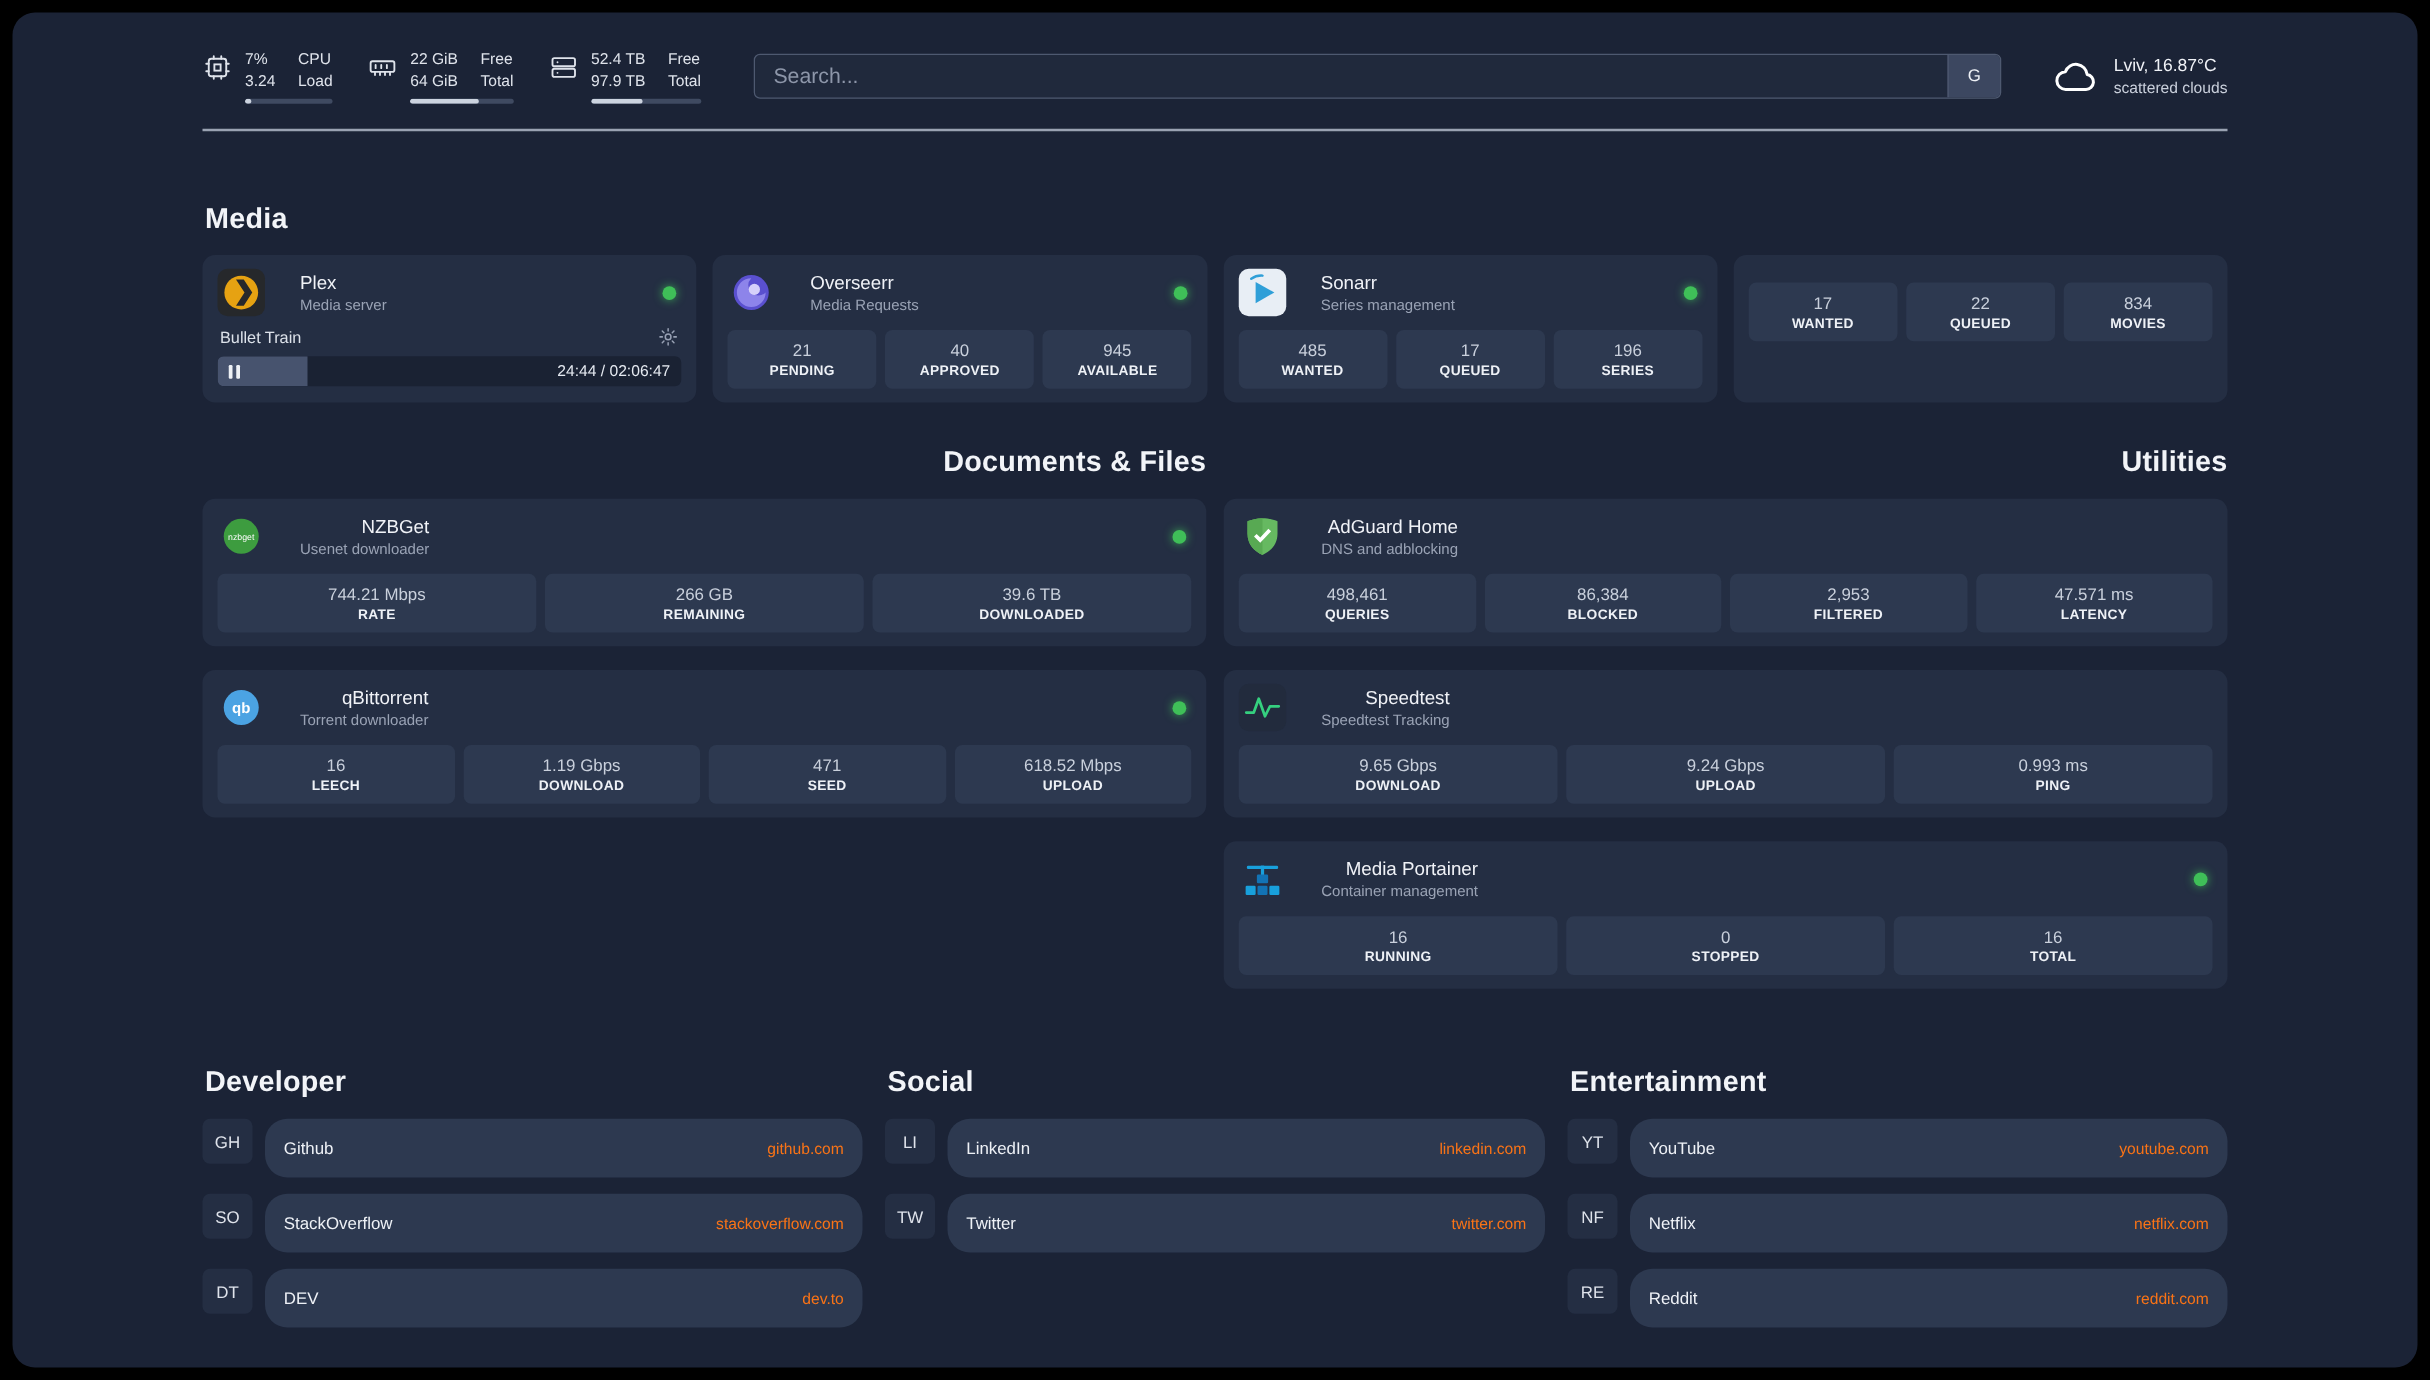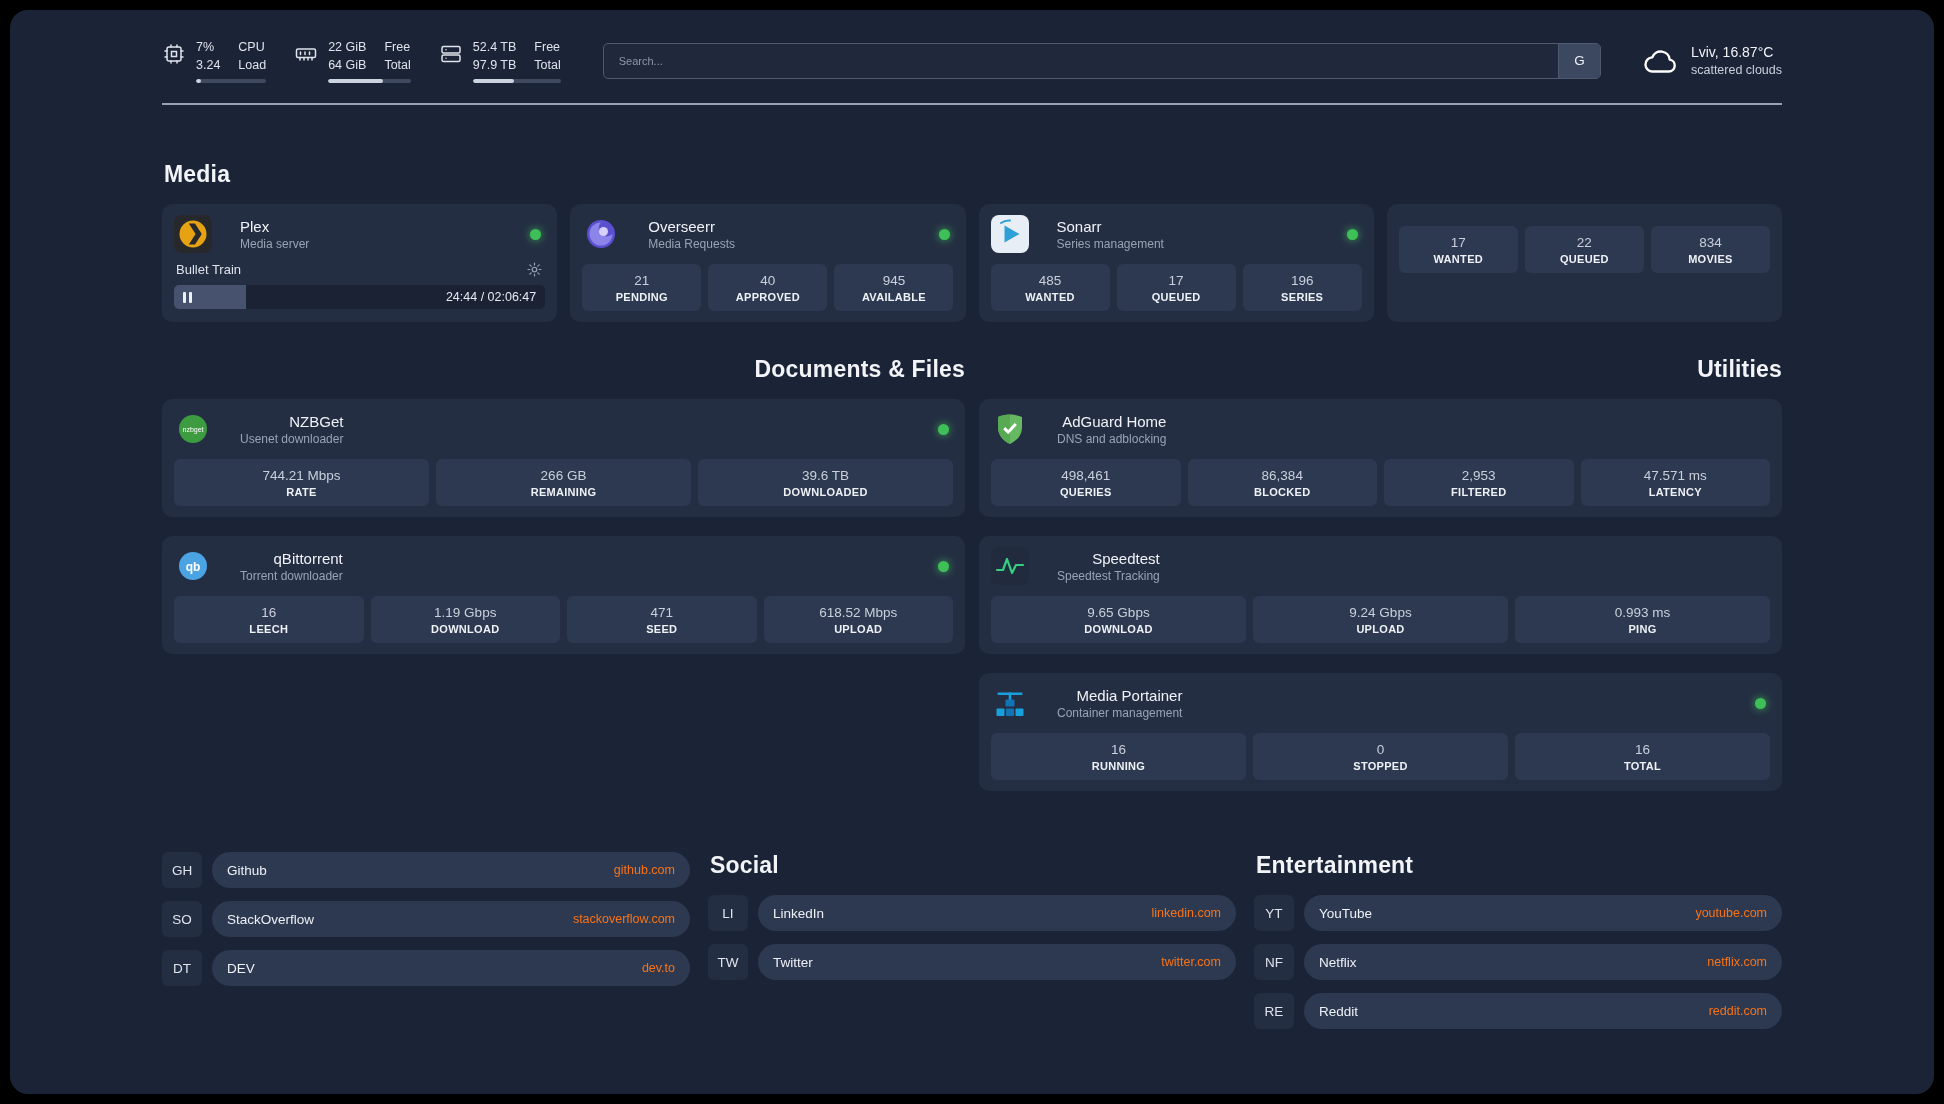--- a/index.html
+++ b/index.html
@@ -11,21 +11,21 @@
   .topbar{display:flex;align-items:center;gap:28px;}
   .monitor{display:flex;align-items:flex-start;gap:10px;color:#dfe3eb;}
   .mon-icon{width:24px;height:24px;color:#dfe3eb;flex:none;margin-top:4px;}
   .mon-icon svg{width:100%;height:100%;}
   .mon-body{display:flex;flex-direction:column;gap:5px;}
   .mon-values{display:flex;gap:18px;font-size:12.5px;line-height:1.45;}
   .mon-col{display:flex;flex-direction:column;}
   .mon-bar{height:4px;border-radius:2px;background:#3f4a61;overflow:hidden;}
   .mon-fill{height:100%;background:#ccd3df;border-radius:2px;width:0;}
   .search-wrap{flex:1;display:flex;align-items:stretch;height:36px;background:#20293c;border:1px solid #4e5970;border-radius:5px;overflow:hidden;margin:0 14px;}
-  .search-input{flex:1;background:transparent;border:none;outline:none;color:#7dd3fc;font-size:11px;padding:0 15px;font-family:inherit;}
+  .search-input{flex:1;background:transparent;border:none;outline:none;color:#7dd3fc;font-size:17px;padding:0 15px;font-family:inherit;}
   .search-input::placeholder{color:#8d96a9;}
   .search-btn{width:42px;display:flex;align-items:center;justify-content:center;background:#3c4760;color:#eef1f6;font-size:13.5px;border-left:1px solid #4e5970;cursor:pointer;}
   .weather{display:flex;align-items:center;gap:12px;}
   .weather-icon{width:36px;height:36px;color:#fff;}
   .weather-icon svg{width:100%;height:100%;}
   .weather-text{display:flex;flex-direction:column;gap:3px;}
   .weather-loc{font-size:14px;color:#f0f2f7;}
   .weather-cond{font-size:12.5px;color:#c9cfdb;}
   .divider{margin-top:20px;border-bottom:2px solid rgba(198,206,220,0.75);}
 
@@ -62,21 +62,21 @@
   .player-pause i{display:block;width:3px;height:11px;background:#eef1f6;border-radius:1px;}
   .player-time{position:absolute;right:9px;top:0;bottom:0;display:flex;align-items:center;font-size:12.5px;color:#e6eaf1;}
 
   .twocol{display:grid;grid-template-columns:1fr 1fr;gap:0 14px;margin-top:34px;text-align:right;}
   .col .card{margin-bottom:19px;}
 
   
   .bookmarks{display:grid;grid-template-columns:1fr 1fr 1fr;gap:0 18px;margin-top:42px;}
   .bm-row{display:flex;gap:10px;margin-bottom:13px;}
   .bm-abbr{width:40px;height:36px;border-radius:6px;background:#242e43;display:flex;align-items:center;justify-content:center;font-size:13.5px;color:#dfe3eb;flex:none;}
-  .bm-bar{flex:1;height:36px;background:#2d3950;border-radius:18px;display:flex;align-items:center;justify-content:space-between;padding:0 15px;cursor:pointer;}
+  .bm-bar{flex:1;height:47px;background:#2d3950;border-radius:18px;display:flex;align-items:center;justify-content:space-between;padding:0 15px;cursor:pointer;}
   .bm-name{font-size:13.5px;color:#eef1f6;}
   .bm-url{font-size:12.5px;color:#f97316;}
 </style>
 </head>
 <body>
 
 <div class="frame">
 <div class="app">
 
   <div class="topbar">
@@ -463,20 +463,21 @@
             <span class="stat-label">TOTAL</span>
           </div>
         </div>
       </div>
     </div>
   </div>
 
   <div class="bookmarks">
 
     <div class="bm-col">
+      <h2 class="section-title">Developer</h2>
       <div class="bm-row">
         <span class="bm-abbr">GH</span>
         <div class="bm-bar">
           <span class="bm-name">Github</span>
           <span class="bm-url">github.com</span>
         </div>
       </div>
       <div class="bm-row">
         <span class="bm-abbr">SO</span>
         <div class="bm-bar">

